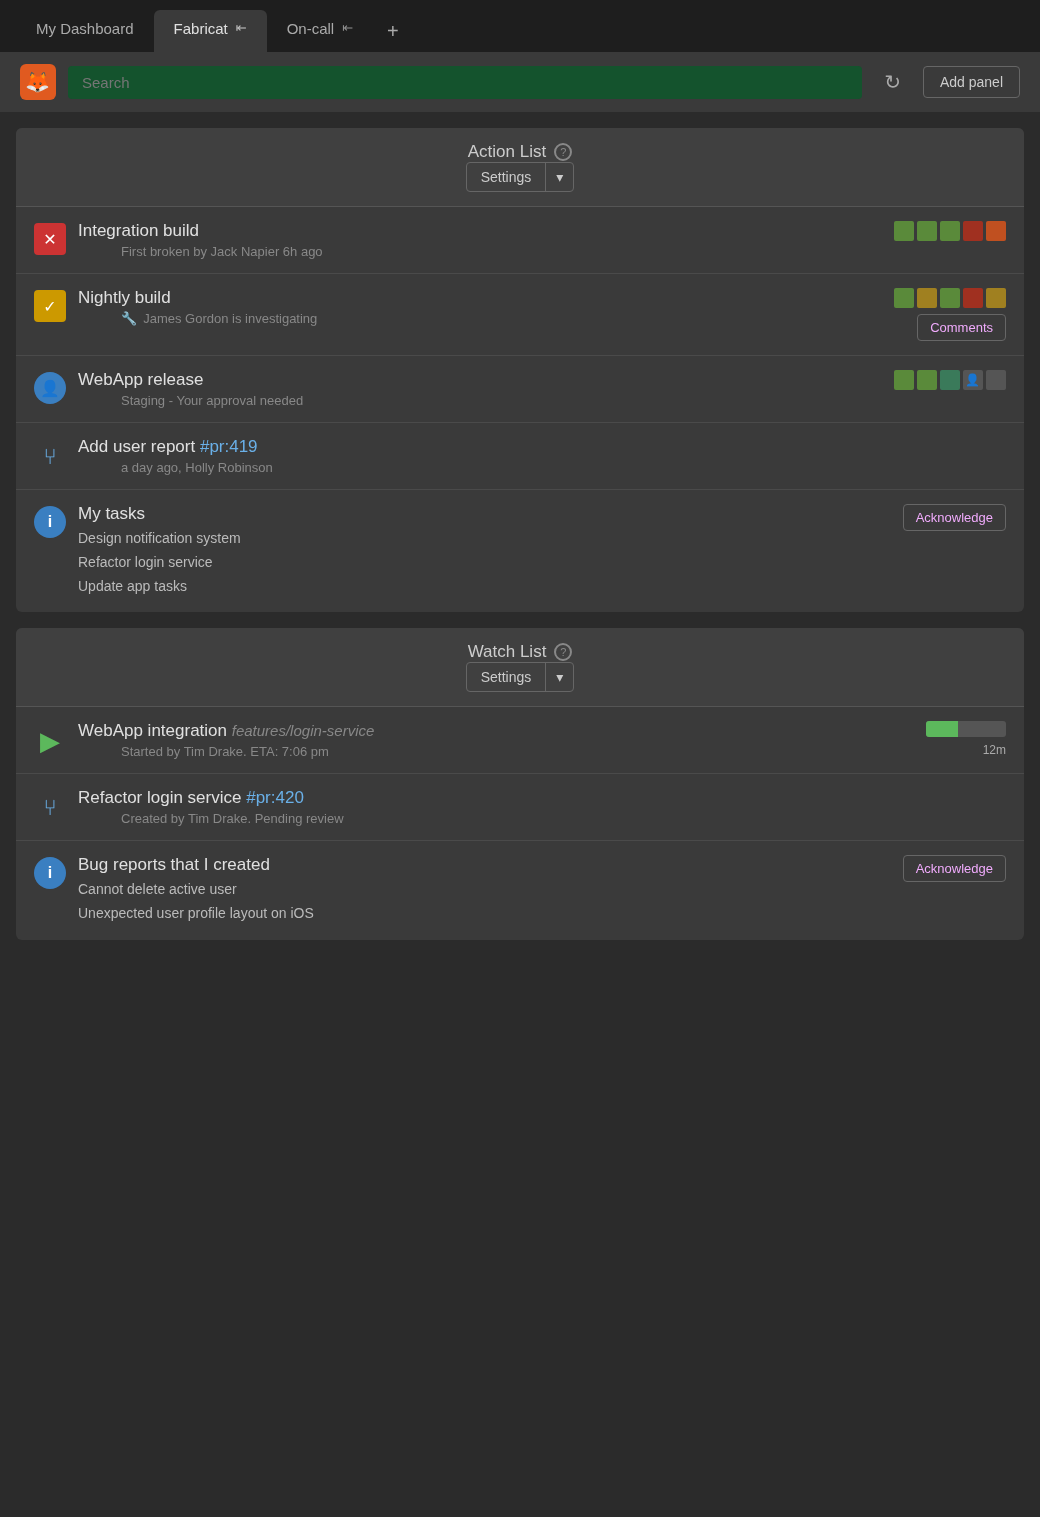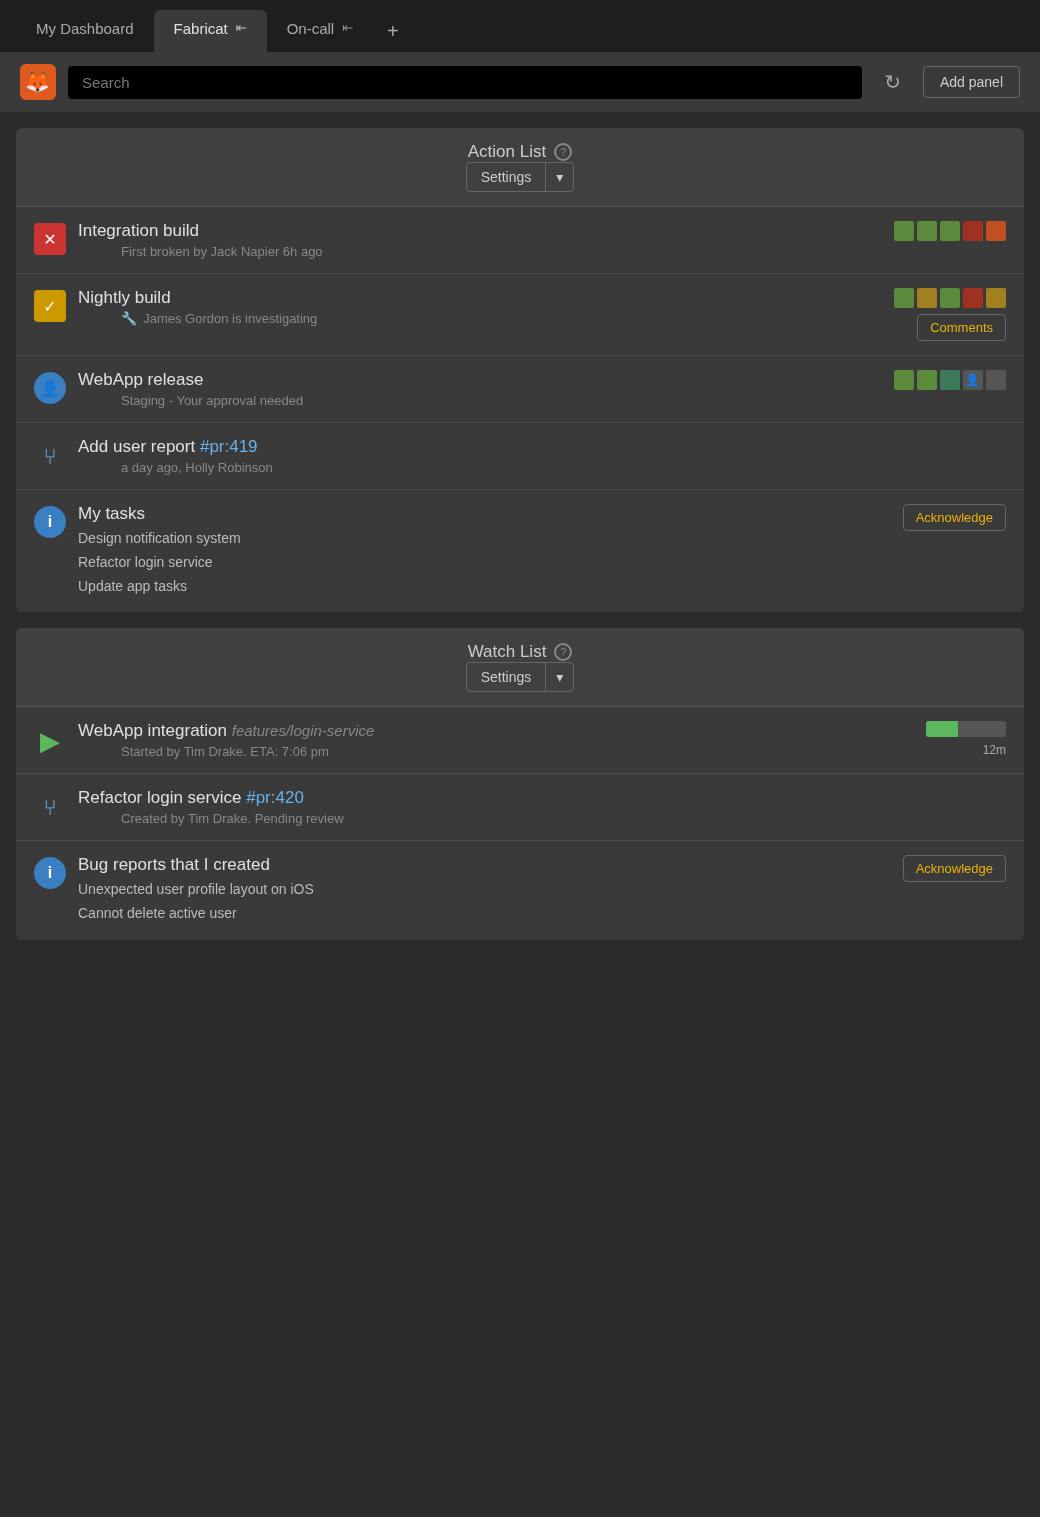--- a/index.html
+++ b/index.html
@@ -64,21 +64,21 @@
       background: #e05a20;
       border-radius: 6px;
       display: flex;
       align-items: center;
       justify-content: center;
       font-size: 20px;
       flex-shrink: 0;
     }
     .search-input {
       flex: 1;
-      background: #000000;
+      background: #14532d;
       border: none;
       border-radius: 4px;
       padding: 8px 14px;
       color: #aaa;
       font-size: 15px;
       outline: none;
     }
     .refresh-btn {
       background: none;
       border: none;
@@ -267,21 +267,21 @@
     .progress-label {
       font-size: 12px;
       color: #aaa;
     }
 
     
     .action-btn {
       background: none;
       border: 1px solid #666;
       border-radius: 4px;
-      color: #eab308;
+      color: #f0abfc;
       padding: 5px 12px;
       font-size: 13px;
       cursor: pointer;
       white-space: nowrap;
     }
 
     
     .git-icon {
       color: #6ab0e8;
       font-size: 22px;
@@ -499,22 +499,22 @@
 
   <div class="list-item">
     <div class="item-icon icon-blue-info">
       <span style="color:#fff;font-size:16px;font-weight:bold;">i</span>
     </div>
     <div class="item-content">
       <div class="item-title">
         <span>Bug reports that I created</span>
       </div>
       <div class="item-tasks">
+        <div>Cannot delete active user</div>
         <div>Unexpected user profile layout on iOS</div>
-        <div>Cannot delete active user</div>
       </div>
     </div>
     <div class="item-right">
       <button class="action-btn">
         <span>Acknowledge</span>
       </button>
     </div>
   </div>
 </div>
 

